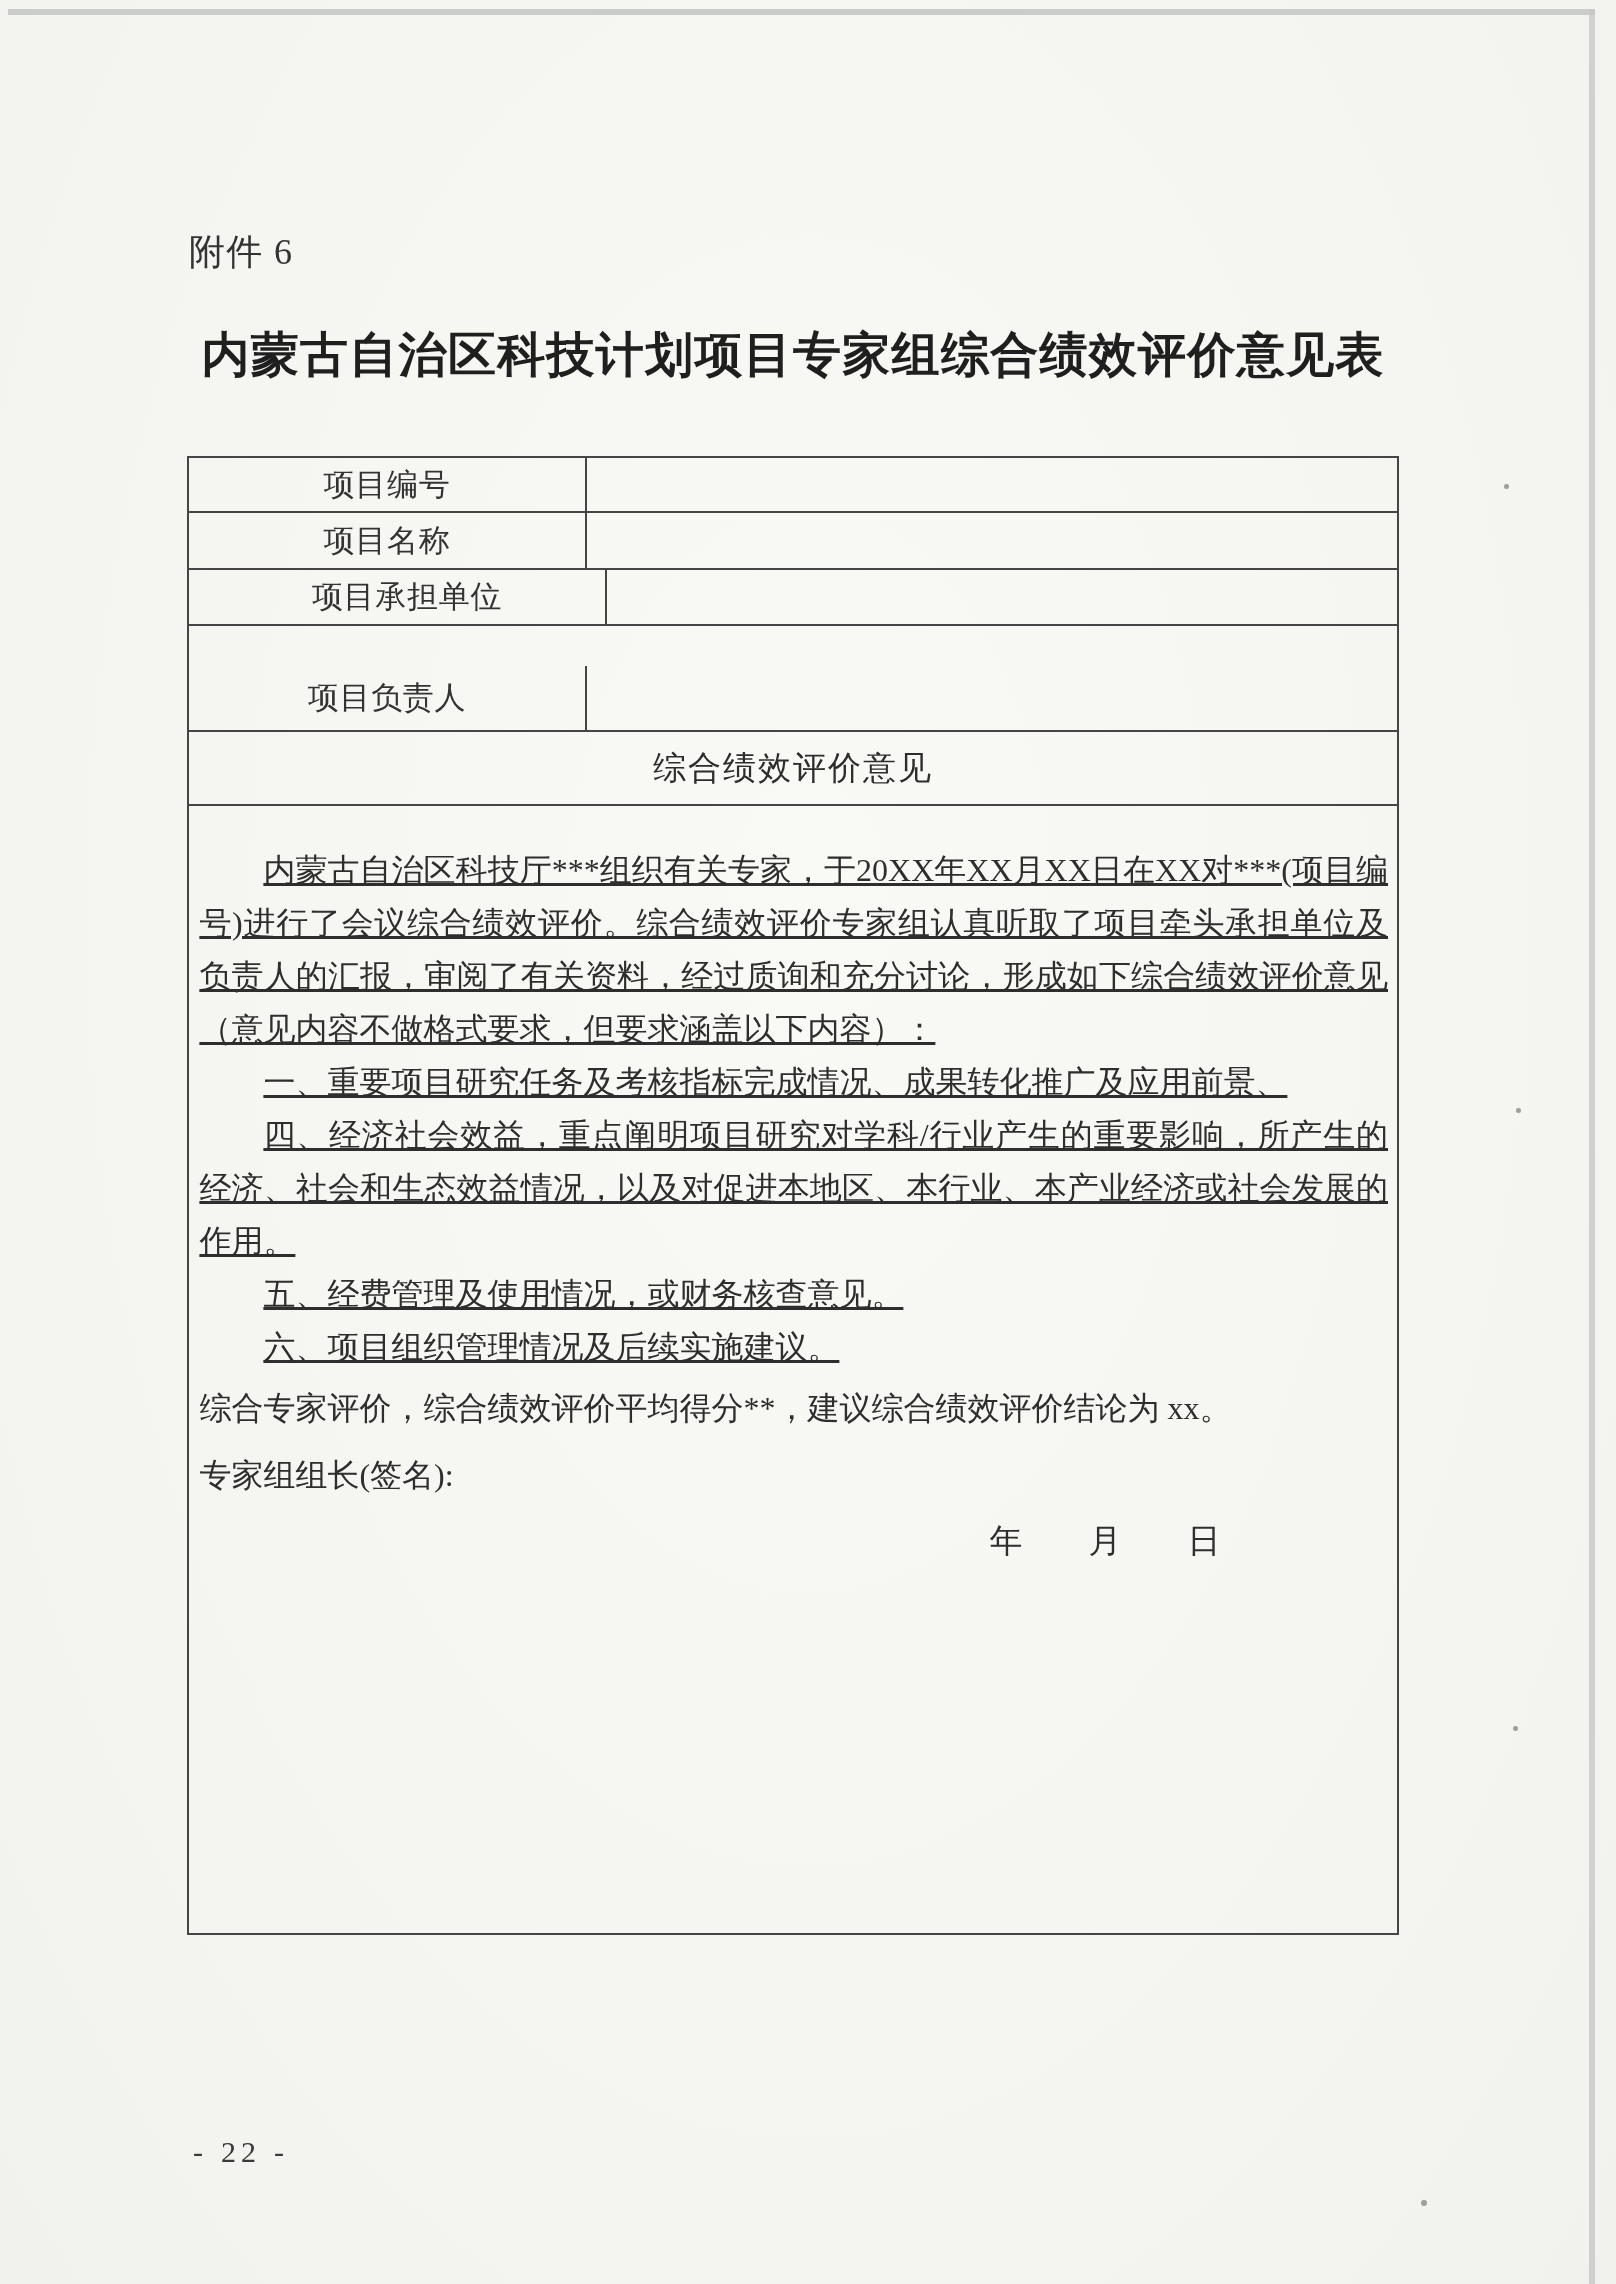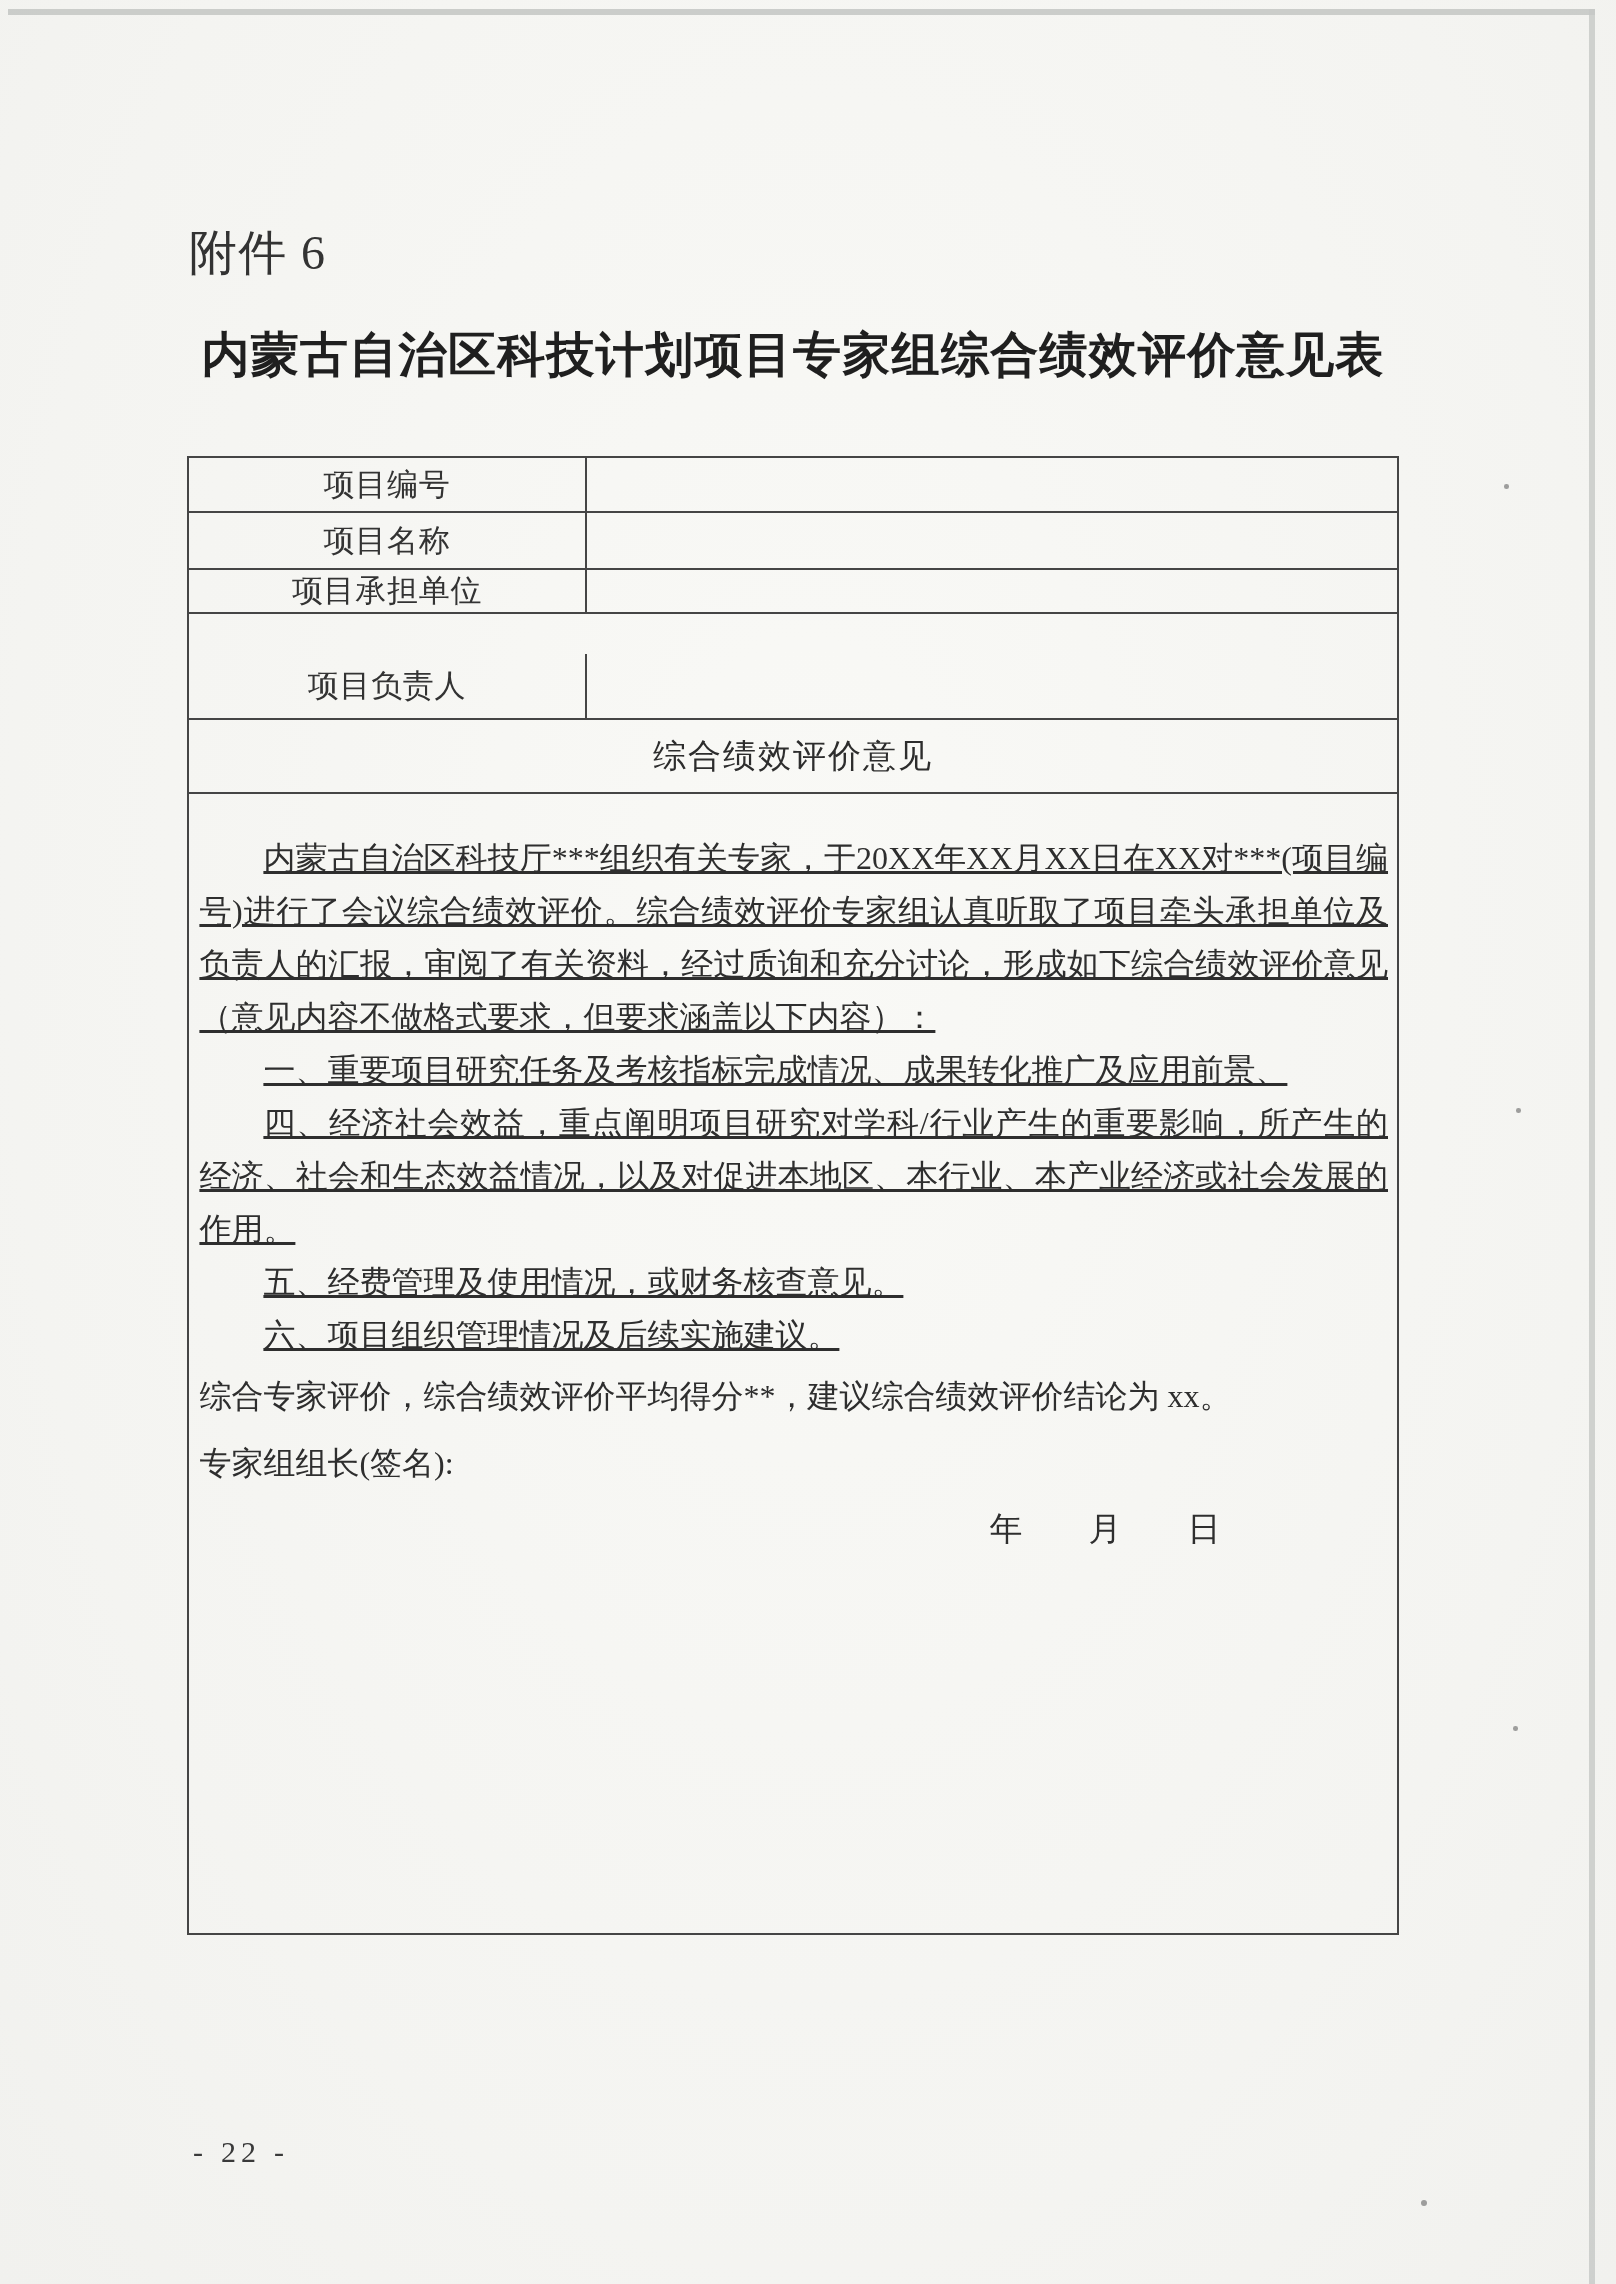--- a/index.html
+++ b/index.html
@@ -26,21 +26,21 @@
     background:#c6c8c6;opacity:.8;
   }
   .speck{position:absolute;background:#6f6f6f;border-radius:50%;opacity:.65;}
   .speck.s1{left:1504px;top:484px;width:4.6px;height:4.6px;}
   .speck.s2{left:1516px;top:1108px;width:4.6px;height:4.6px;}
   .speck.s3{left:1513px;top:1726px;width:4.6px;height:4.6px;}
   .speck.s4{left:1421px;top:2200px;width:5.9px;height:5.9px;}
 
   .attachment{
     position:absolute;left:189px;top:229px;
-    font-size:48px;line-height:47px;color:#333;
+    font-size:36px;line-height:47px;color:#333;
     letter-spacing:1.3px;
   }
   .title{
     position:absolute;left:187px;top:325px;width:1212px;margin:0;
     text-align:center;
     font-size:48px;line-height:59px;font-weight:bold;color:#1f1f1f;
     letter-spacing:1.3px;white-space:nowrap;
   }
 
   .form-table{
@@ -48,21 +48,21 @@
     border:2px solid #454545;box-sizing:border-box;
     background:transparent;
   }
   .frow{display:flex;border-bottom:2px solid #454545;box-sizing:border-box;}
   .frow .flabel{
     width:398px;border-right:2px solid #454545;box-sizing:border-box;
     display:flex;align-items:center;justify-content:center;
     font-size:31px;color:#333;letter-spacing:0.7px;
   }
   .frow .fvalue{flex:1;}
-  .r1{height:55px;} .r2{height:57px;} .r3{height:44px;} .r4{height:66px;margin-top:40px;}
+  .r1{height:55px;} .r2{height:57px;} .r3{height:56px;padding-left:20px;} .r4{height:66px;margin-top:40px;}
   .fheader{
     height:74px;border-bottom:2px solid #454545;box-sizing:border-box;
     display:flex;align-items:center;justify-content:center;
     font-size:33px;color:#2d2d2d;letter-spacing:2px;
   }
   .fcontent{
     box-sizing:border-box;
     height:1173px;
     padding:38px 9px 0 10.4px;
     font-size:32px;line-height:53px;color:#2e2e2e;

